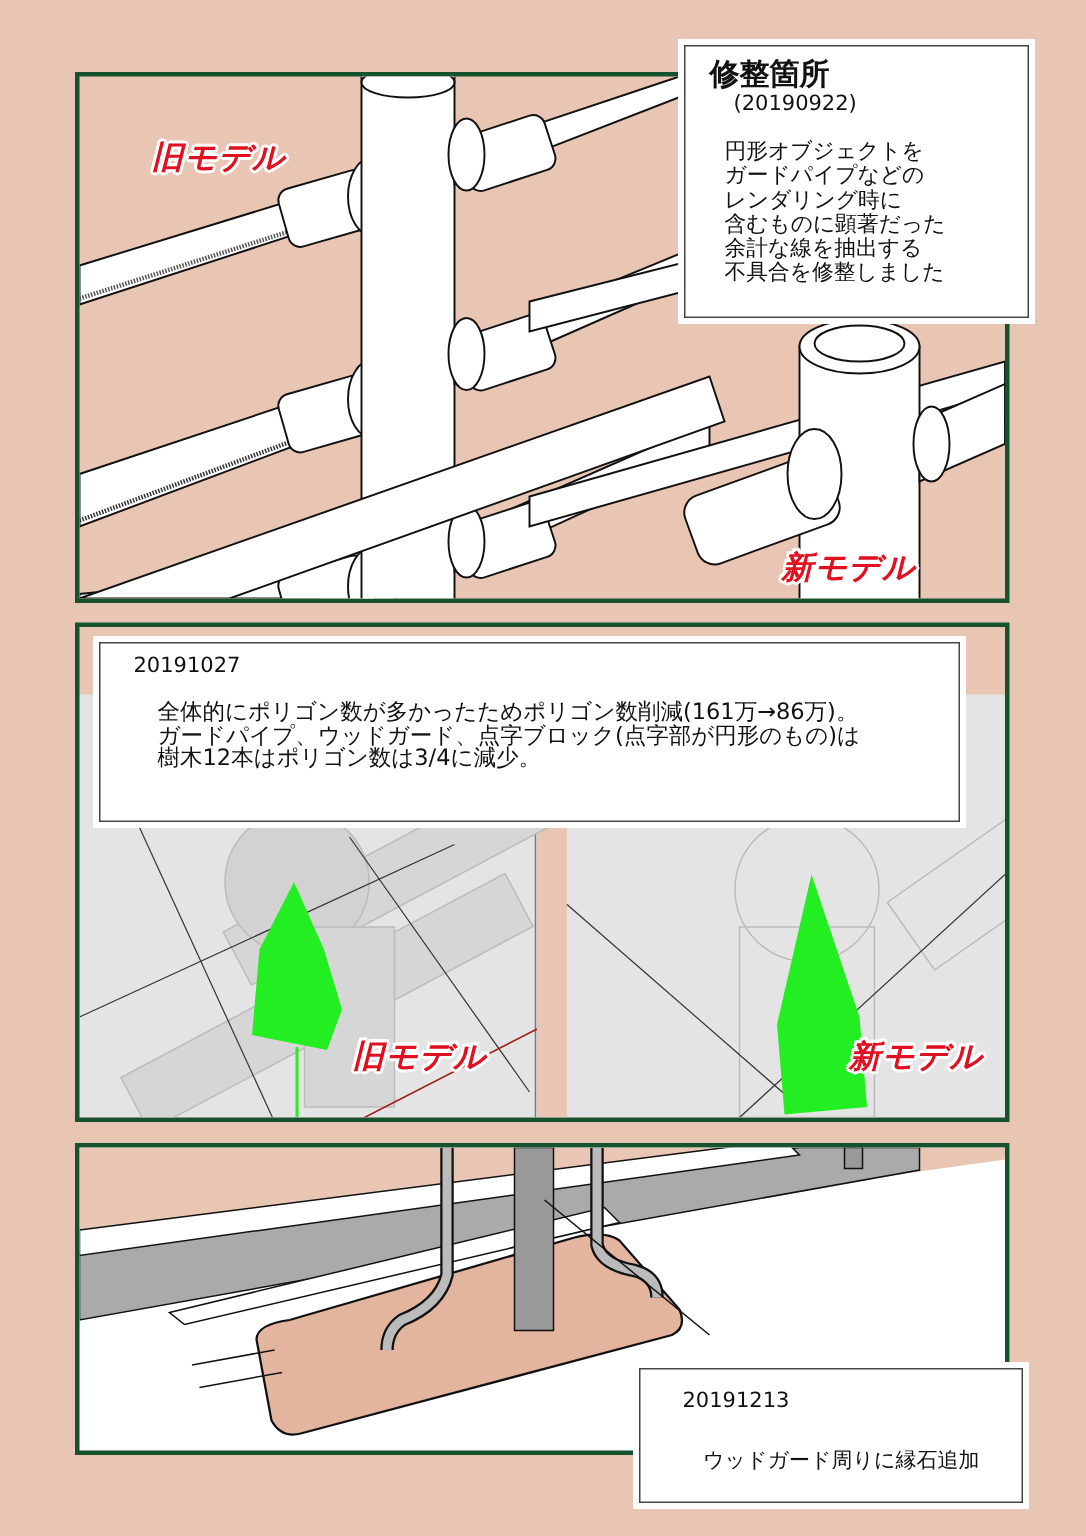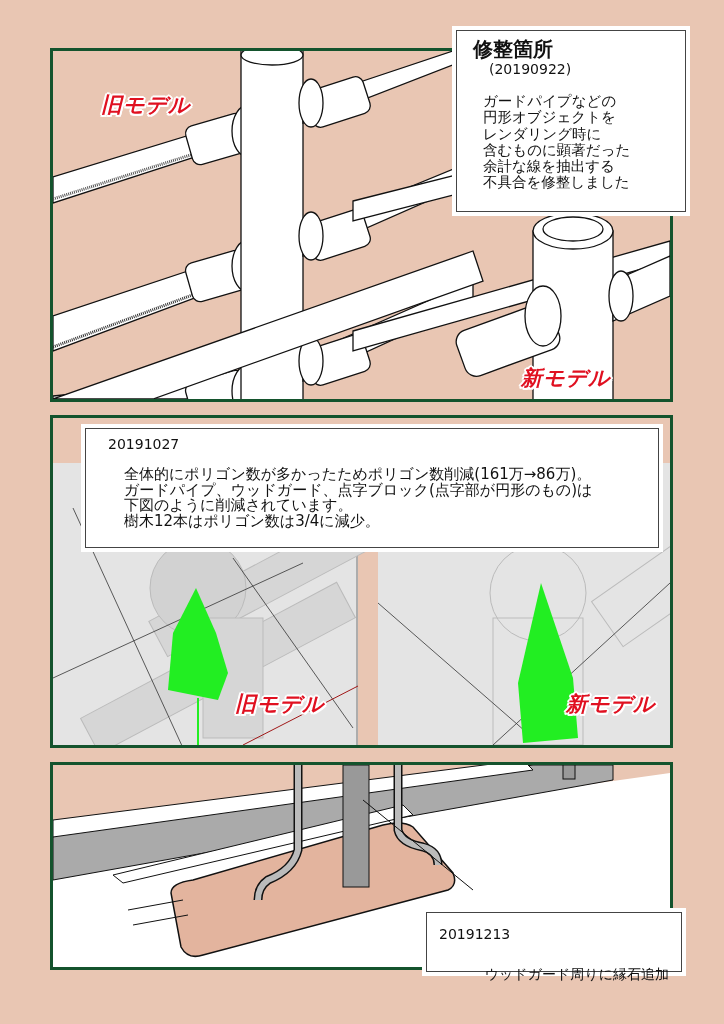--- a/index.html
+++ b/index.html
@@ -17,24 +17,24 @@
   #p3 { left:50px; top:762px; width:623px; height:208px; background:#fff; }
   svg.art { position:absolute; left:0; top:0; }
   .note {
     position:absolute; background:#fff; border:1.5px solid #444;
     box-shadow:0 0 0 4px #fff; box-sizing:border-box; color:#111;
   }
   #note1 { left:456px; top:30px; width:230px; height:182px; padding:6px 4px; }
   #note1 .title { font-size:20px; font-weight:bold; line-height:24px; margin-left:12px; }
   #note1 .date { font-size:14px; margin-left:28px; line-height:16px; }
   #note1 .body { font-size:14.5px; line-height:16.3px; margin-top:16px; margin-left:22px; }
-  #note2 { left:66px; top:428px; width:574px; height:120px; padding:6px 22px;margin-left:19px; }
+  #note2 { left:66px; top:428px; width:574px; height:120px; padding:6px 22px; }
   #note2 .date { font-size:14px; line-height:18px; margin-top:0px; }
   #note2 .body { font-size:15px; line-height:15.5px; margin-top:14px; margin-left:16px; }
-  #note3 { left:426px; top:912px; width:256px; height:60px; padding:6px 12px; }
+  #note3 { left:426px; top:912px; width:256px; height:90px; padding:6px 28px; }
   #note3 .date { font-size:14px; line-height:18px; margin-top:6px; }
   #note3 .body { font-size:14px; line-height:18px; margin-top:22px; text-align:right; }
   .body div { white-space:nowrap; }
   .label {
     position:absolute; color:#E01020; font-weight:bold; font-size:21px; font-style:italic;
     text-shadow: 2px 0 #fff, -2px 0 #fff, 0 2px #fff, 0 -2px #fff, 1.5px 1.5px #fff, -1.5px -1.5px #fff, 1.5px -1.5px #fff, -1.5px 1.5px #fff;
     white-space:nowrap; letter-spacing:1px;
   }
 </style>
 </head>
@@ -87,22 +87,22 @@
     </g>
   </svg>
   <span class="label" style="left:48px;top:40px;">旧モデル</span>
   <span class="label" style="left:468px;top:313px;">新モデル</span>
 </div>
 
 <div class="note" id="note1">
   <div class="title">修整箇所</div>
   <div class="date">(20190922)</div>
   <div class="body">
+    <div>円形オブジェクトを</div>
     <div>ガードパイプなどの</div>
-    <div>円形オブジェクトを</div>
     <div>レンダリング時に</div>
     <div>含むものに顕著だった</div>
     <div>余計な線を抽出する</div>
     <div>不具合を修整しました</div>
   </div>
 </div>
 
 <div class="panel" id="p2">
   <svg class="art" width="617" height="327" viewBox="0 0 617 327">
     <rect x="0" y="45" width="617" height="282" fill="#E4E4E4"></rect>
@@ -138,21 +138,20 @@
   </svg>
   <span class="label" style="left:182px;top:272px;">旧モデル</span>
   <span class="label" style="left:513px;top:272px;">新モデル</span>
 </div>
 
 <div class="note" id="note2">
   <div class="date">20191027</div>
   <div class="body">
     <div>全体的にポリゴン数が多かったためポリゴン数削減(161万→86万)。</div>
     <div>ガードパイプ、ウッドガード、点字ブロック(点字部が円形のもの)は</div>
-    <div>下図のように削減されています。</div>
     <div>樹木12本はポリゴン数は3/4に減少。</div>
   </div>
 </div>
 
 <div class="panel" id="p3">
   <svg class="art" width="617" height="202" viewBox="0 0 617 202">
     <polygon points="0,0 617,0 617,8 0,95" fill="#E9C6B3"></polygon>
     <polygon points="0,70 480,0 560,0 560,15 0,115" fill="#aaa" stroke="#111" stroke-width="1"></polygon>
     <polygon points="0,55 470,-5 480,5 0,72" fill="#fff" stroke="#111" stroke-width="1"></polygon>
     <polygon points="60,110 350,40 360,50 70,118" fill="#fff" stroke="#111"></polygon>

